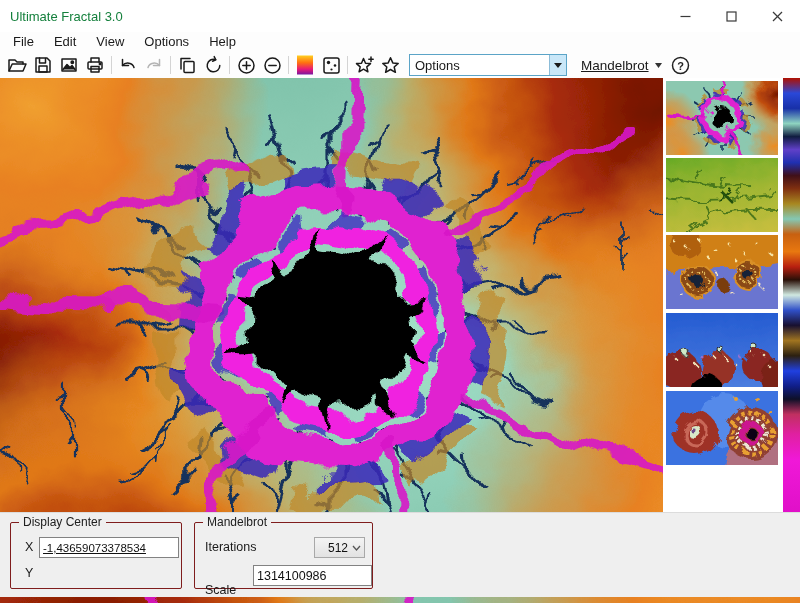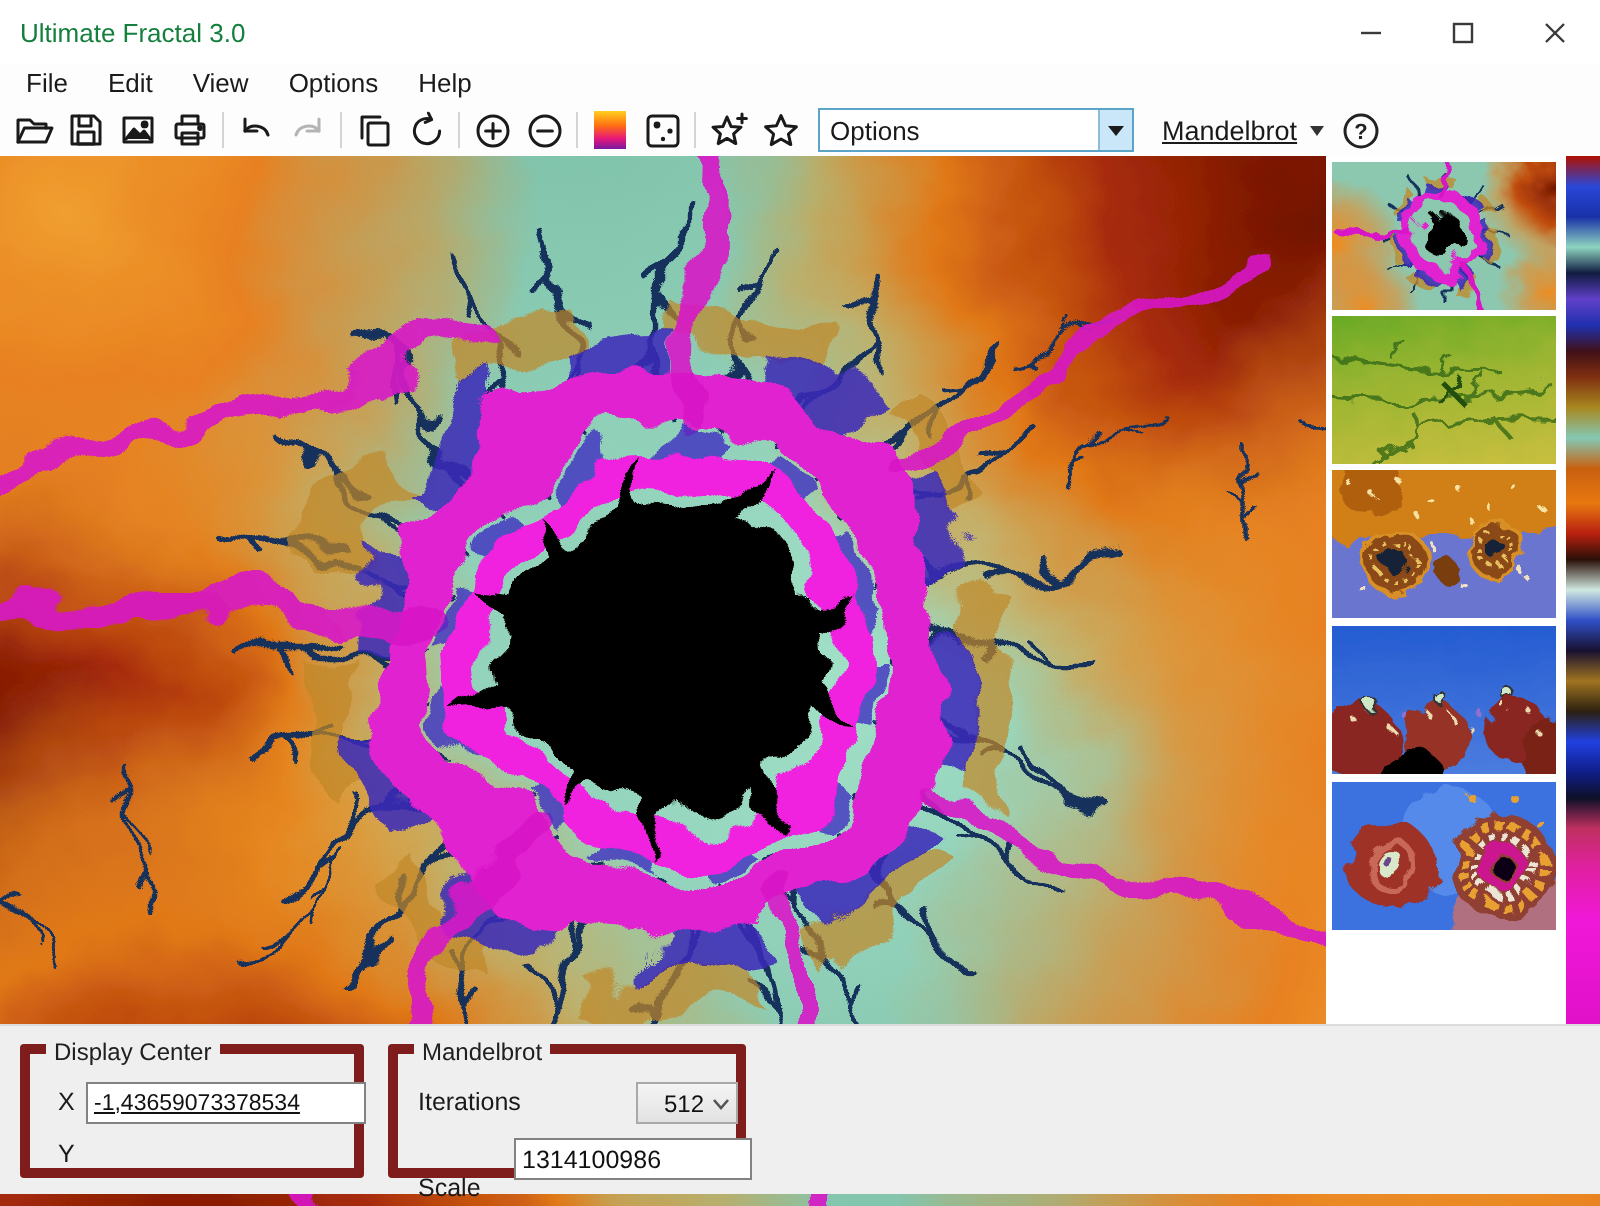--- a/index.html
+++ b/index.html
@@ -34,21 +34,21 @@
   .content { position:relative; width:800px; height:525px; overflow:hidden; }
   .fractal-main { position:absolute; left:0; top:0; width:800px; height:525px; }
 
   .right-panel { position:absolute; left:663px; top:0; width:137px; height:434px; background:#ffffff; }
   .thumb { position:absolute; left:3px; width:112px; height:74px; overflow:hidden; background:#2a2a2a; }
   .thumb svg { width:112px; height:74px; display:block; }
   .palette-strip { position:absolute; right:0; top:0; width:17px; height:434px; }
 
   
   .status-panel { position:absolute; left:0; top:434px; width:800px; height:85px; background:#efefef; border-top:1px solid #dcdcdc; }
-  .groupbox { position:absolute; border:5px solid #7f1d1d; border-radius:2px; }
+  .groupbox { position:absolute; border:1px solid #7f1d1d; border-radius:2px; }
   .groupbox-label { position:absolute; top:-8px; left:8px; background:#efefef; padding:0 4px; font-size:12px; color:#202020; }
   .gb-display { left:10px; top:9px; width:172px; height:67px; }
   .gb-params  { left:194px; top:9px; width:179px; height:67px; }
   .field-label { position:absolute; font-size:12.5px; color:#1a1a1a; }
   .txt { position:absolute; height:21px; border:1px solid #828282; background:#fff; font-family:"Liberation Sans", sans-serif; font-size:11.5px; color:#111; padding:0 3px; }
   .select-box { position:absolute; height:21px; background:linear-gradient(#f4f4f4,#e2e2e2); border:1px solid #a8a8a8; display:flex; align-items:center;text-align:right; }
   .select-text { flex:1; font-size:12px; padding-left:7px; color:#111; }
   .select-chev { width:16px; display:flex; align-items:center; justify-content:center; }
 
   .watermark { position:absolute; right:12px; top:468px; font-size:43px; font-weight:bold; letter-spacing:1px;

